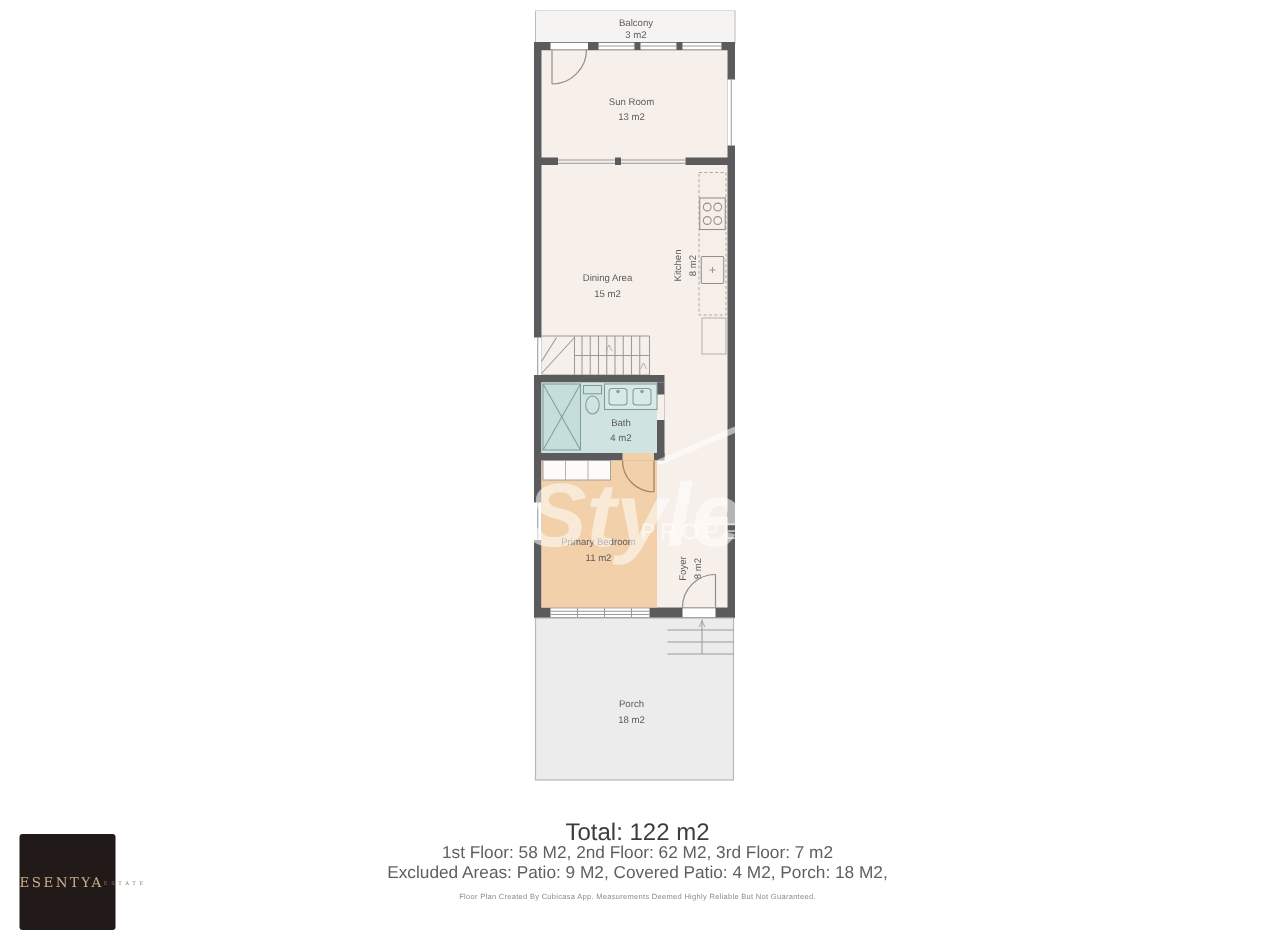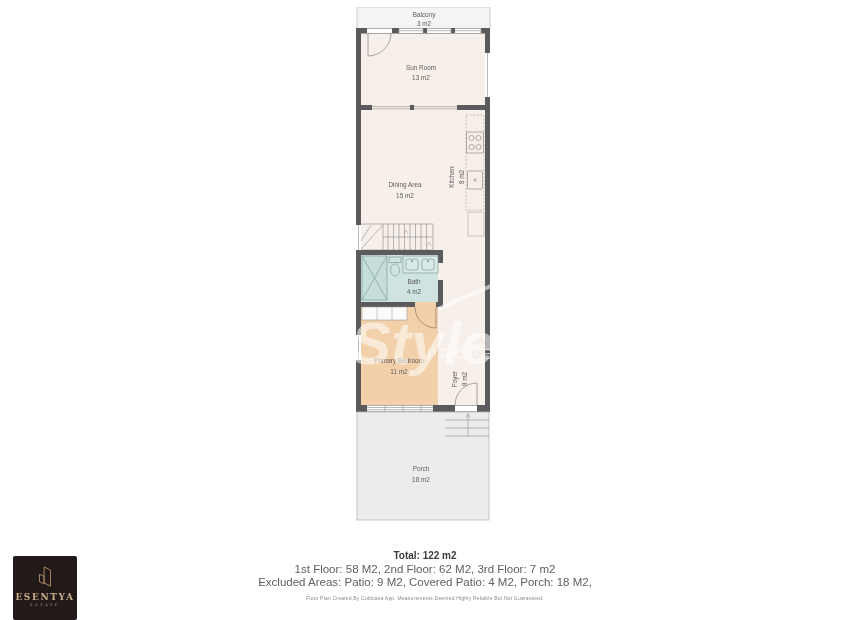--- a/index.html
+++ b/index.html
@@ -6,28 +6,27 @@
   .canvas{
     position:relative;width:850px;height:620px;background:#ffffff;overflow:hidden;
     font-family:"Liberation Sans",sans-serif;
   }
   .plan-wrap{position:absolute;left:355px;top:7px;width:162px;height:514px;}
   svg text{font-family:"Liberation Sans",sans-serif;}
   .room-label{font-size:6.4px;fill:#5c5c5c;}
   .summary{
     position:absolute;left:0;top:549px;width:850px;text-align:center;color:#5f5f5f;
   }
-  .summary .total{font-size:10px;font-weight:bold;color:#3c3c3c;line-height:14px;}
+  .summary .total{font-size:16px;font-weight:normal;color:#3c3c3c;line-height:14px;}
   .summary .line{font-size:11.5px;line-height:12.5px;}
   .summary .disclaimer{font-size:5px;color:#8a8a8a;margin-top:7px;letter-spacing:.2px;}
   .logo{
     position:absolute;left:13px;top:556px;width:64px;height:64px;background:#221919;
-    display:flex;flex-direction:column;align-items:center;justify-content:flex-start;
+    display:flex;align-items:center;justify-content:flex-start;
     border-radius:2px;
-    font-weight:bold;
   }
   .logo .brand{
     font-family:"DejaVu Serif",serif;font-size:9px;letter-spacing:1.6px;color:#cbb08c;
     margin-top:2px;
   }
   .logo .sub{
     font-family:"DejaVu Serif",serif;font-size:3.5px;letter-spacing:2.4px;color:#8f7a63;
     margin-top:1px;
   }
   .logo svg{margin-top:8px;}

